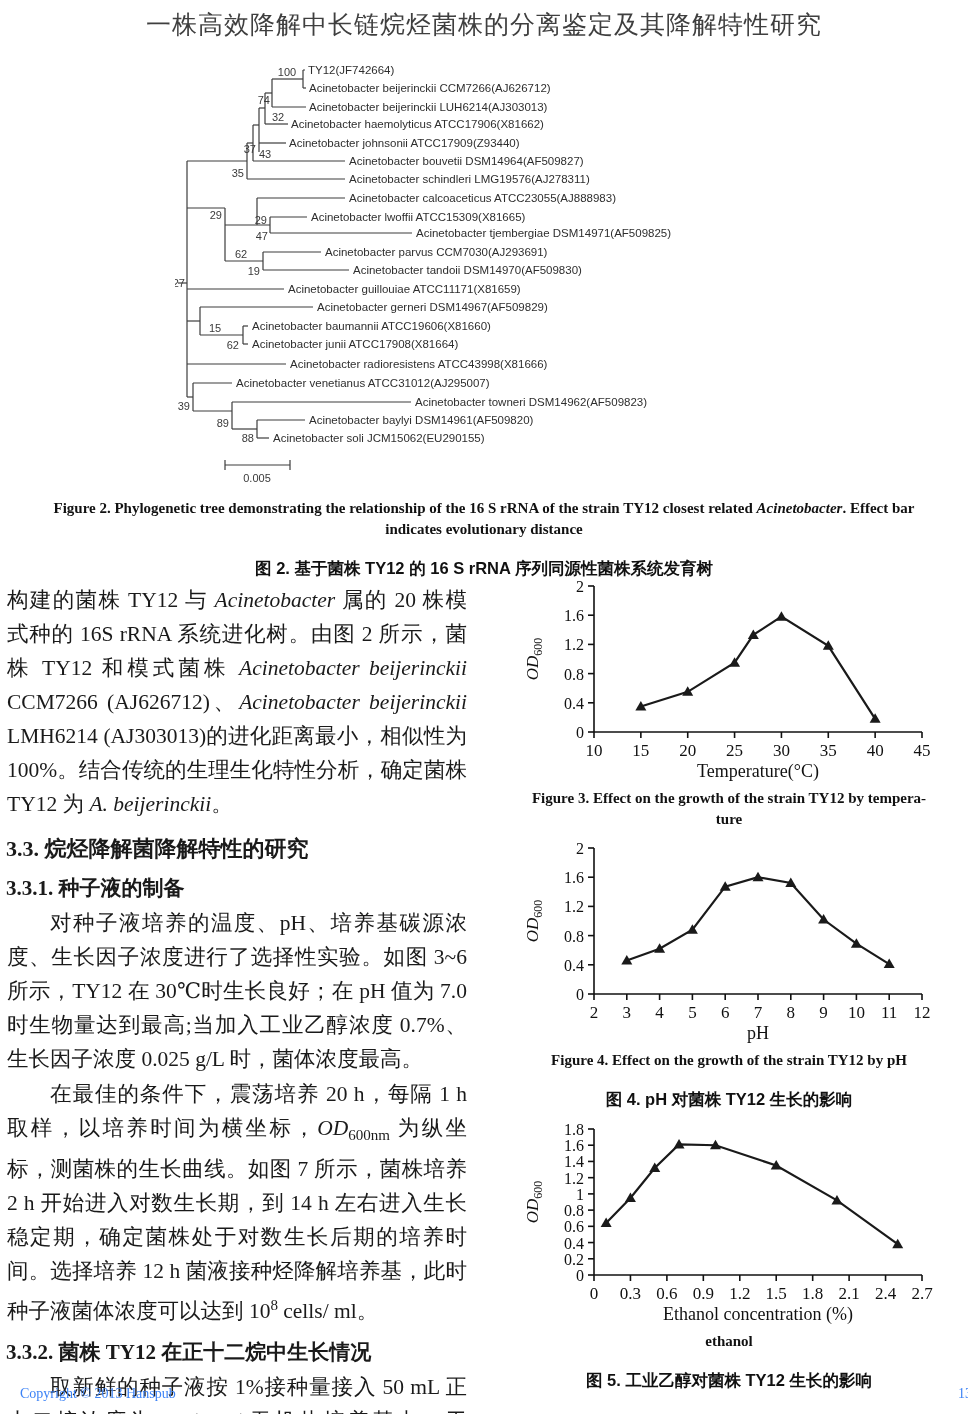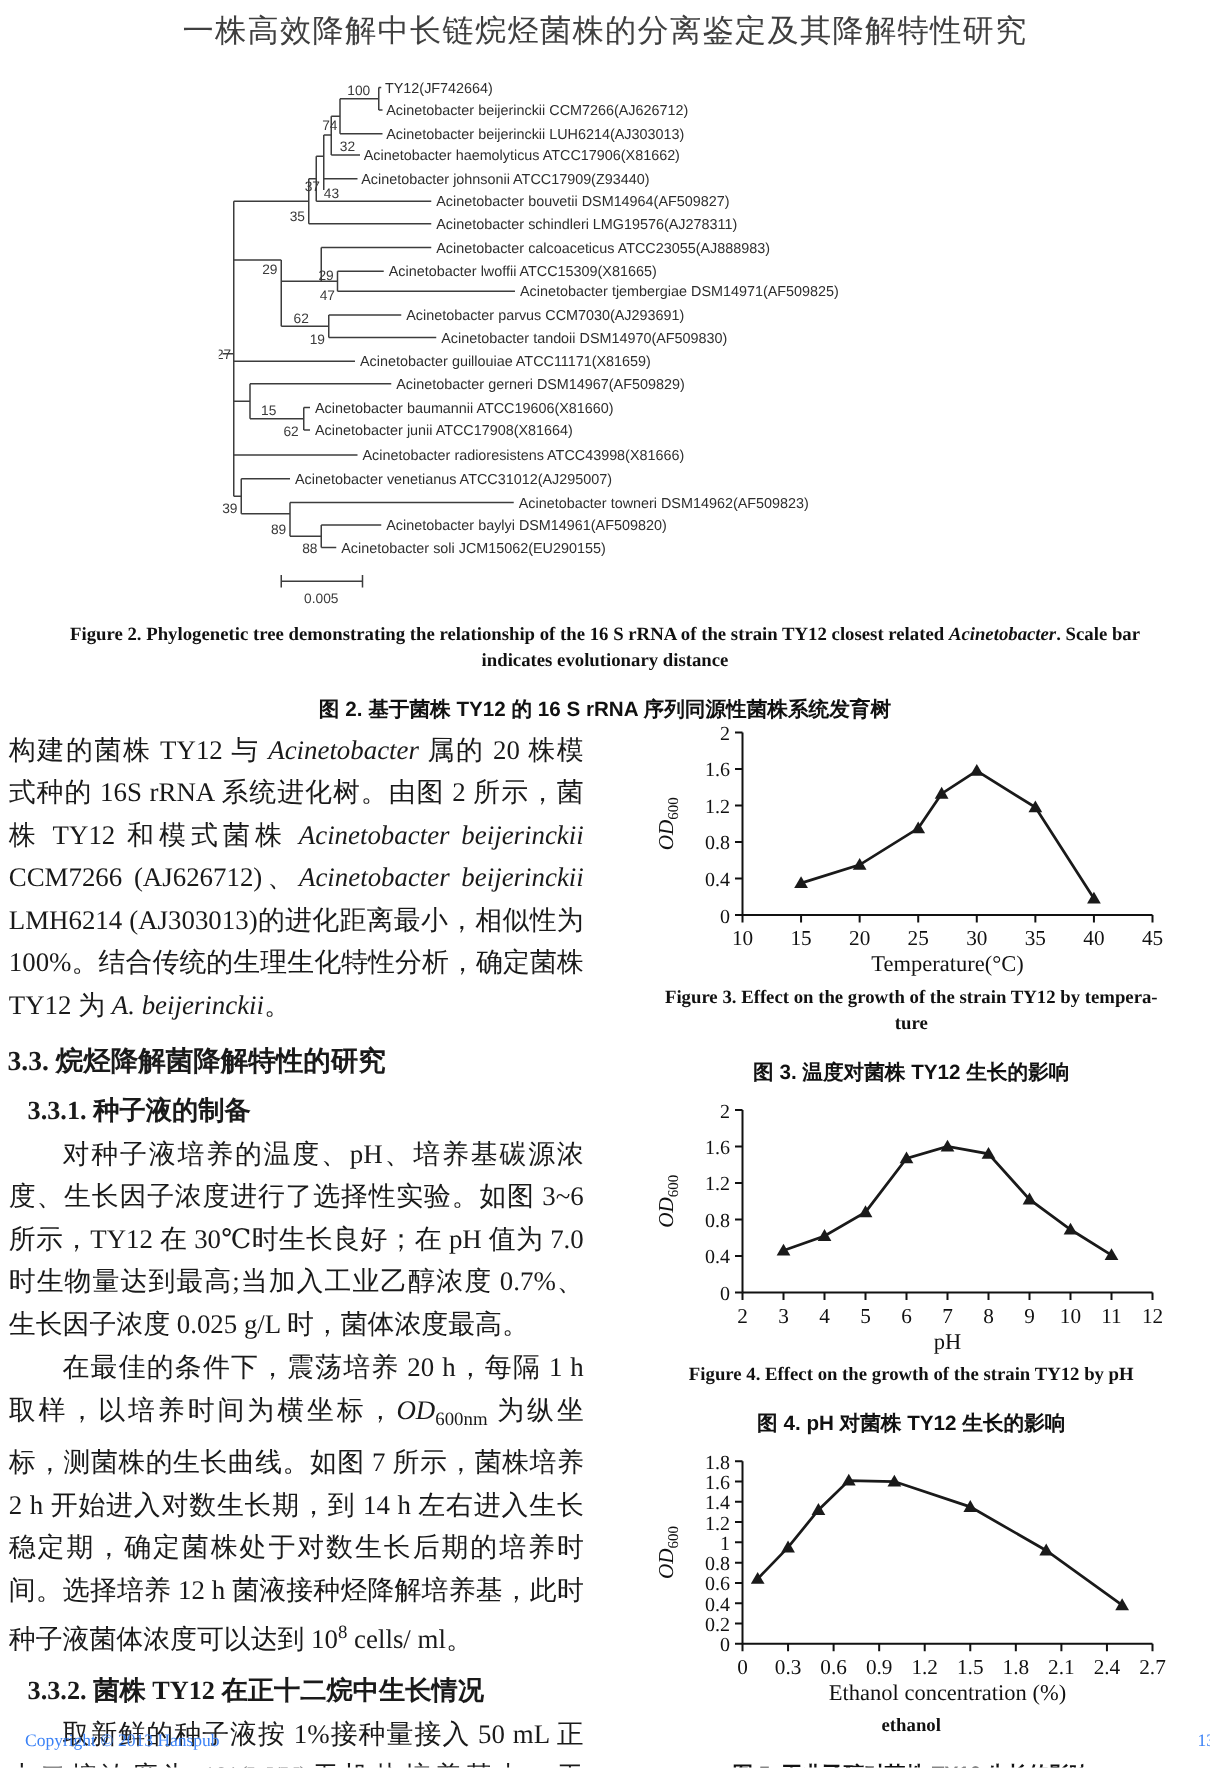--- a/index.html
+++ b/index.html
@@ -17,21 +17,21 @@
   .fig2-caption{position:absolute;left:4px;top:498px;width:960px;text-align:center;}
   .cap-en{font-size:15px;font-weight:bold;line-height:21px;color:#111;}
   .cap-cn{font-family:"Liberation Sans","DejaVu Sans",sans-serif;
           font-size:16.5px;font-weight:bold;line-height:24px;color:#111;margin-top:16px;}
   
   .col-left{position:absolute;left:6px;top:582px;width:462px;}
   .col-left p{margin:1px;font-size:21.5px;line-height:34px;text-align:justify;}
   .col-left p.indent{text-indent:2em;}
   .sec-h{font-weight:bold;font-size:22px;margin:13px 0 6px 0;
          font-family:"Liberation Serif","DejaVu Serif",serif;}
-  .sec-h.sub{font-size:21px;margin:10px 0 4px 16px;}
+  .sec-h.sub{font-size:21px;margin:10px 0 4px 0;}
   sub{font-size:70%;} sup{font-size:70%;}
   .col-right{position:absolute;left:490px;top:578px;width:478px;}
   .fig-block{text-align:center;margin:0 0 10px 0;}
   .fig-block svg{display:block;margin:0 auto;}
   .fig-caption{margin-top:4px;}
   
   .footer{position:absolute;left:20px;top:1386px;width:952px;font-size:14px;color:#3b82f6;}
   .footer .pageno{position:absolute;right:0;top:0;}
 </style>
 </head>
@@ -138,21 +138,21 @@
     <text class="boot-label" x="10" y="229" text-anchor="end">27</text>
     <text class="boot-label" x="40" y="274" text-anchor="middle">15</text>
     <text class="boot-label" x="64" y="291" text-anchor="end">62</text>
     <text class="boot-label" x="15" y="352" text-anchor="end">39</text>
     <text class="boot-label" x="54" y="369" text-anchor="end">89</text>
     <text class="boot-label" x="79" y="384" text-anchor="end">88</text>
   </svg>
 </div>
 
 <div class="fig2-caption">
-  <div class="cap-en"><span>Figure 2. Phylogenetic tree demonstrating the relationship of the 16 S rRNA of the strain TY12 closest related </span><span style="font-style: italic;">Acinetobacter</span><span>. Scale bar</span></div>
+  <div class="cap-en"><span>Figure 2. Phylogenetic tree demonstrating the relationship of the 16 S rRNA of the strain TY12 closest related </span><span style="font-style: italic;">Acinetobacter</span><span>. Effect bar</span></div>
   <div class="cap-en"><span>indicates evolutionary distance</span></div>
   <div class="cap-cn">图 2. 基于菌株 TY12 的 16 S rRNA 序列同源性菌株系统发育树</div>
 </div>
 
 <div class="col-left">
   <p><span>构建的菌株 TY12 与 </span><span style="font-style: italic;">Acinetobacter</span><span> 属的 20 株模式种的 16S rRNA 系统进化树。由图 2 所示，菌株 TY12 和模式菌株 </span><span style="font-style: italic;">Acinetobacter beijerinckii</span><span> CCM7266 (AJ626712)、</span><span style="font-style: italic;">Acinetobacter beijerinckii</span><span> LMH6214 (AJ303013)的进化距离最小，相似性为 100%。结合传统的生理生化特性分析，确定菌株 TY12 为 </span><span style="font-style: italic;">A. beijerinckii</span><span>。</span></p>
   <div class="sec-h">3.3. 烷烃降解菌降解特性的研究</div>
   <div class="sec-h sub">3.3.1. 种子液的制备</div>
   <p class="indent"><span>对种子液培养的温度、pH、培养基碳源浓度、生长因子浓度进行了选择性实验。如图 3~6 所示，TY12 在 30℃时生长良好；在 pH 值为 7.0 时生物量达到最高;当加入工业乙醇浓度 0.7%、生长因子浓度 0.025 g/L 时，菌体浓度最高。</span></p>
   <p class="indent"><span>在最佳的条件下，震荡培养 20 h，每隔 1 h 取样，以培养时间为横坐标，</span><span style="font-style: italic;">OD</span><sub>600nm</sub><span> 为纵坐标，测菌株的生长曲线。如图 7 所示，菌株培养 2 h 开始进入对数生长期，到 14 h 左右进入生长稳定期，确定菌株处于对数生长后期的培养时间。选择培养 12 h 菌液接种烃降解培养基，此时种子液菌体浓度可以达到 10</span><sup>8</sup><span> cells/ ml。</span></p>
@@ -200,21 +200,20 @@
         <polygon points="239.31428571428572,51.41 233.81428571428572,60.91 244.81428571428572,60.91" fill="#1a1a1a"></polygon>
         <polygon points="267.42857142857144,33.16 261.92857142857144,42.66 272.92857142857144,42.66" fill="#1a1a1a"></polygon>
         <polygon points="314.2857142857143,62.36 308.7857142857143,71.86 319.7857142857143,71.86" fill="#1a1a1a"></polygon>
         <polygon points="361.1428571428571,135.36 355.6428571428571,144.86 366.6428571428571,144.86" fill="#1a1a1a"></polygon>
         <text x="244" y="199" text-anchor="middle" style="font-family:&quot;Liberation Serif&quot;,&quot;DejaVu Serif&quot;,serif;fill:#111;font-size:18px;">Temperature(°C)</text>
         <text transform="translate(24 81) rotate(-90)" text-anchor="middle" style="font-family:&quot;Liberation Serif&quot;,&quot;DejaVu Serif&quot;,serif;fill:#111;font-size:17px;"><tspan style="font-style:italic;">OD</tspan><tspan dy="4" style="font-size:12px;">600</tspan></text>
       </svg>
     <div class="fig-caption">
       <div class="cap-en">Figure 3. Effect on the growth of the strain TY12 by tempera-</div>
       <div class="cap-en">ture</div>
-      <div class="cap-cn">图 3. 温度对菌株 TY12 生长的影响</div>
     </div>
   </div>
   <div class="fig-block">
     <svg width="430" height="206">
         <line x1="80" y1="8" x2="80" y2="154" stroke="#111" stroke-width="1.6"></line>
         <line x1="80" y1="154" x2="408" y2="154" stroke="#111" stroke-width="1.6"></line>
         <line x1="80" y1="154" x2="80" y2="160" stroke="#111" stroke-width="1.6"></line>
         <text x="80" y="178" text-anchor="middle" style="font-family:&quot;Liberation Serif&quot;,&quot;DejaVu Serif&quot;,serif;fill:#111;font-size:17px;">2</text>
         <line x1="112.80000000000001" y1="154" x2="112.80000000000001" y2="160" stroke="#111" stroke-width="1.6"></line>
         <text x="112.80000000000001" y="178" text-anchor="middle" style="font-family:&quot;Liberation Serif&quot;,&quot;DejaVu Serif&quot;,serif;fill:#111;font-size:17px;">3</text>

